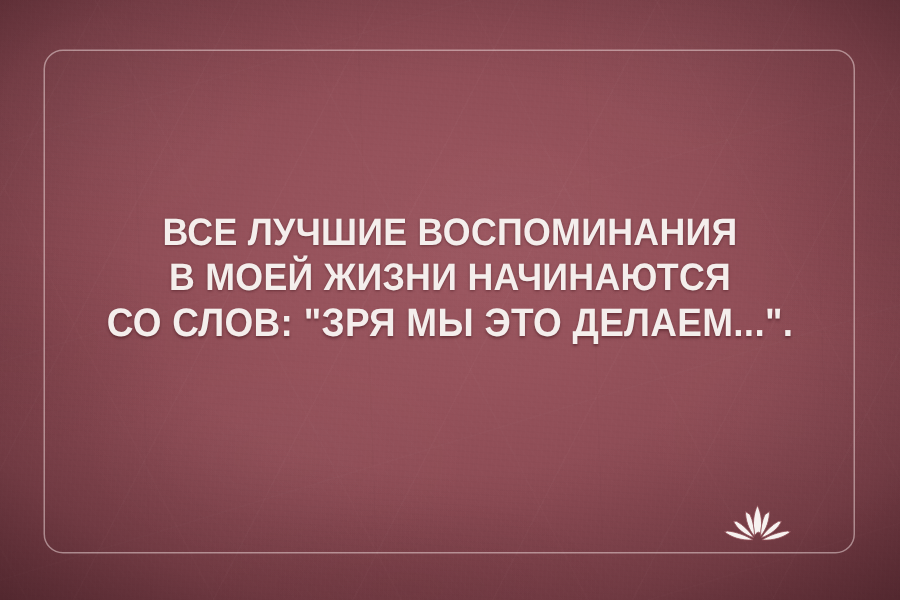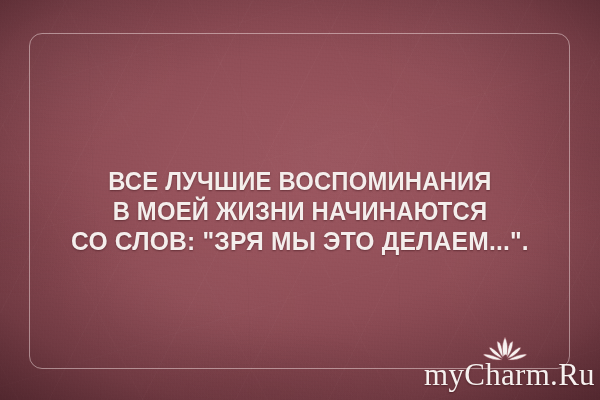--- a/index.html
+++ b/index.html
@@ -123,21 +123,20 @@
     right: 0;
     top: 140px;
     text-align: center;
     color: #f4eeec;
     font-weight: 700;
     font-size: 25.5px;
     line-height: 30px;
     letter-spacing: .2px;
     white-space: nowrap;
     text-shadow: 0 1px 2px rgba(50,12,18,.45);
-    margin-top: 26px;
   }
 
   .quote .line {
     display: block;
     transform: scaleX(.935);
   }
 
   .quote .line-3 {
     font-size: 26.5px;
     transform: scaleX(.93);
@@ -201,16 +200,15 @@
           <path d="M46 6 C 41 16, 39 30, 42 46 C 46 40, 50 40, 50 46 C 53 30, 51 16, 46 6 Z"></path>
           <path d="M30 14 C 30 25, 34 38, 42 47 C 42 38, 40 26, 36 18 Z"></path>
           <path d="M62 14 C 62 25, 58 38, 50 47 C 50 38, 52 26, 56 18 Z"></path>
           <path d="M14 27 C 18 36, 28 45, 41 49 C 36 41, 27 32, 18 27 Z"></path>
           <path d="M78 27 C 74 36, 64 45, 51 49 C 56 41, 65 32, 74 27 Z"></path>
           <path d="M2 41 C 10 48, 24 53, 40 52 C 31 46, 17 41, 6 40 Z"></path>
           <path d="M90 41 C 82 48, 68 53, 52 52 C 61 46, 75 41, 86 40 Z"></path>
         </g>
       </svg>
     </span>
-    <span class="wm-text">myCharm.Ru</span>
   </div>
 
 </div>
 
 </body></html>

